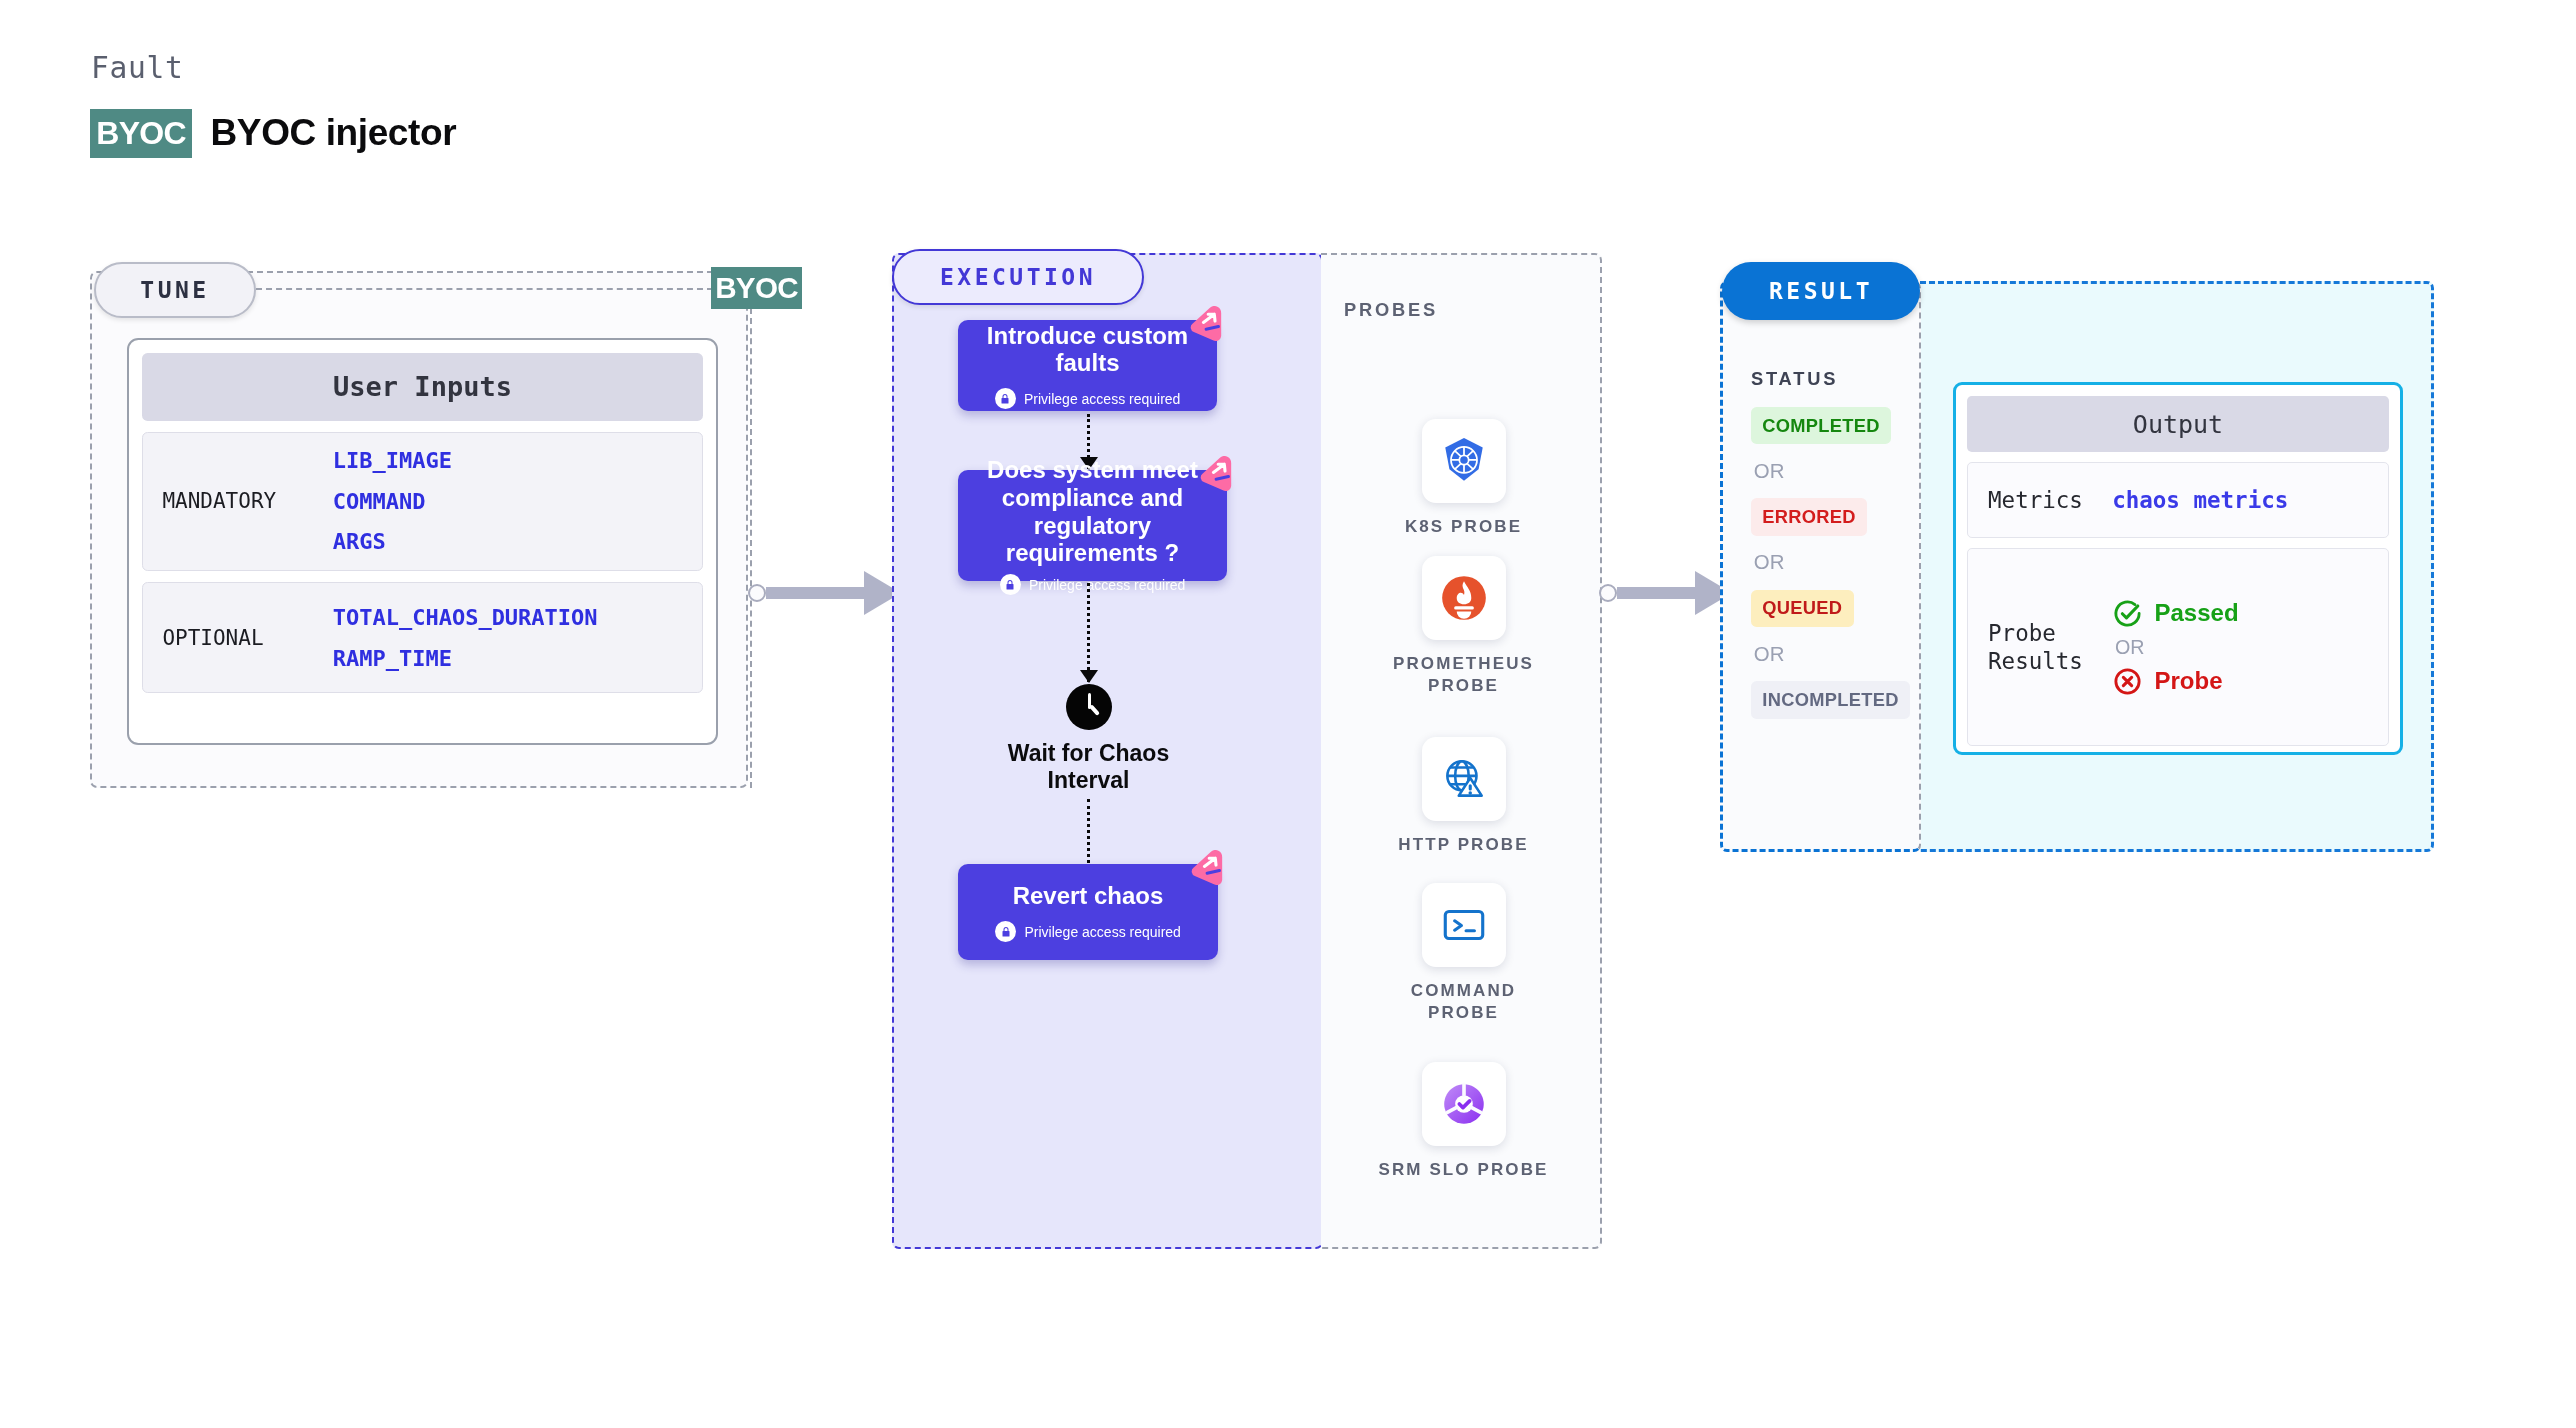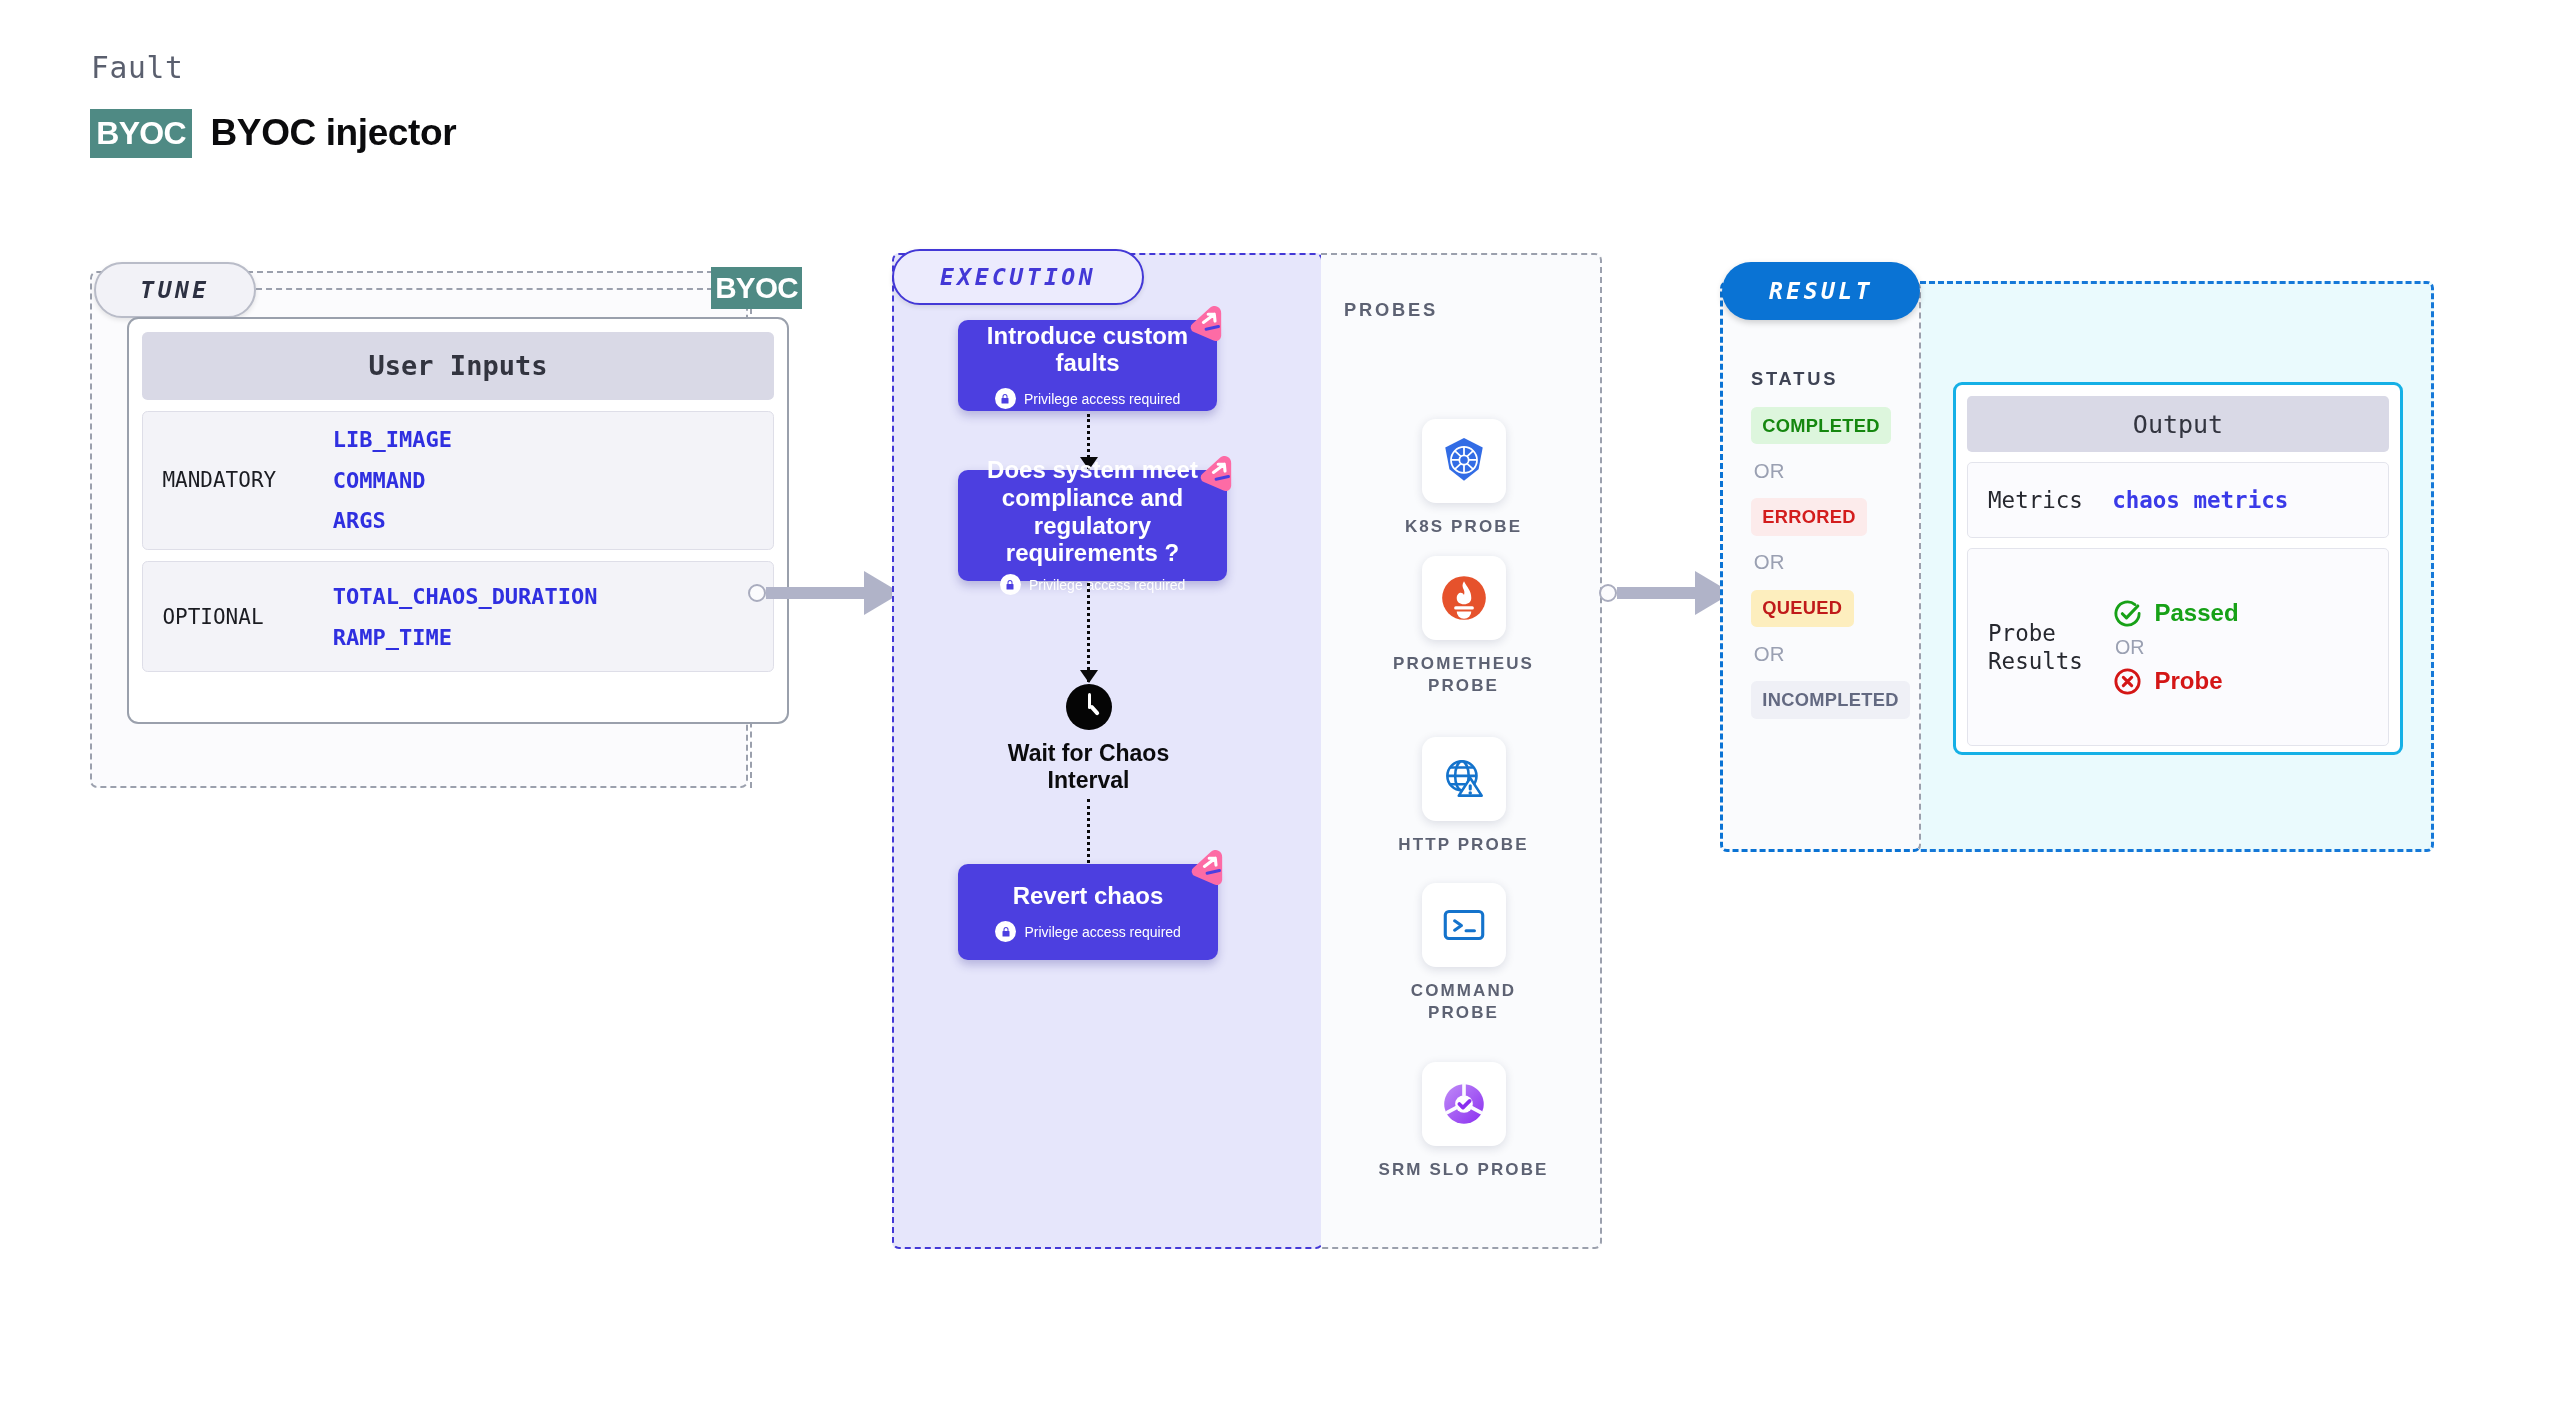--- a/index.html
+++ b/index.html
@@ -45,21 +45,21 @@
     border: 3.5px dashed #0a73d4; border-right: 2.1px dashed #9ba0ad; border-radius: 7px; background: #fafbfd;
   }
   .panel-output-zone {
     left: 1920px; top: 281px; width: 514px; height: 571px;
     border: 3.5px dashed #1578d8; border-left: none; border-radius: 0 7px 7px 0; background: #eafafd;
   }
 
   
   .tag {
     position: absolute; display: flex; align-items: center; justify-content: center;
-    font-family: "DejaVu Sans Mono", monospace; font-weight: 700; letter-spacing: 3.5px; font-style: italic;
+    font-family: "DejaVu Sans Mono", monospace; font-weight: 700; letter-spacing: 3.5px;
   }
   .tag-tune {
     left: 94px; top: 262px; width: 162px; height: 56px;
     background: #f2f2f7; border: 2.1px solid #b9bcc8; border-radius: 28px;
     color: #2d3142; font-size: 23px;
     box-shadow: 0 2.1px 4.9px rgba(0,0,0,.10);
   }
   .tag-exec {
     left: 892px; top: 249px; width: 252px; height: 56px;
     background: #ecebfd; border: 2.8px solid #4338d6; border-radius: 28px;
@@ -77,21 +77,21 @@
     position: absolute; left: 711px; top: 267px;
     background: #4f8a84; color: #fff;
     font-weight: 700; font-size: 29.6px; line-height: 1; letter-spacing: -0.7px;
     padding: 5.6px 4.2px 7px 4.2px;
   }
   .rail-h { position: absolute; border-top: 2.8px dashed #9ba0ad; }
   .rail-v { position: absolute; border-left: 2.8px dashed #9ba0ad; }
 
   
   .userinputs-card {
-    position: absolute; left: 127px; top: 317px; width: 662px; height: 407px;
+    position: absolute; left: 127px; top: 338px; width: 591px; height: 407px;
     border: 2.1px solid #9aa0ac; border-radius: 11.3px; background: #ffffff;
     padding: 12.7px;
   }
   .ui-header {
     height: 68px; background: #d9d9e6; border-radius: 5.6px;
     display: flex; align-items: center; justify-content: center;
     font-family: "DejaVu Sans Mono", monospace; font-size: 27px; color: #32343f; font-weight: 700;
   }
   .ui-group {
     margin-top: 11.3px; background: #f3f3f8; border: 1.4px solid #dedee8; border-radius: 5.6px;

